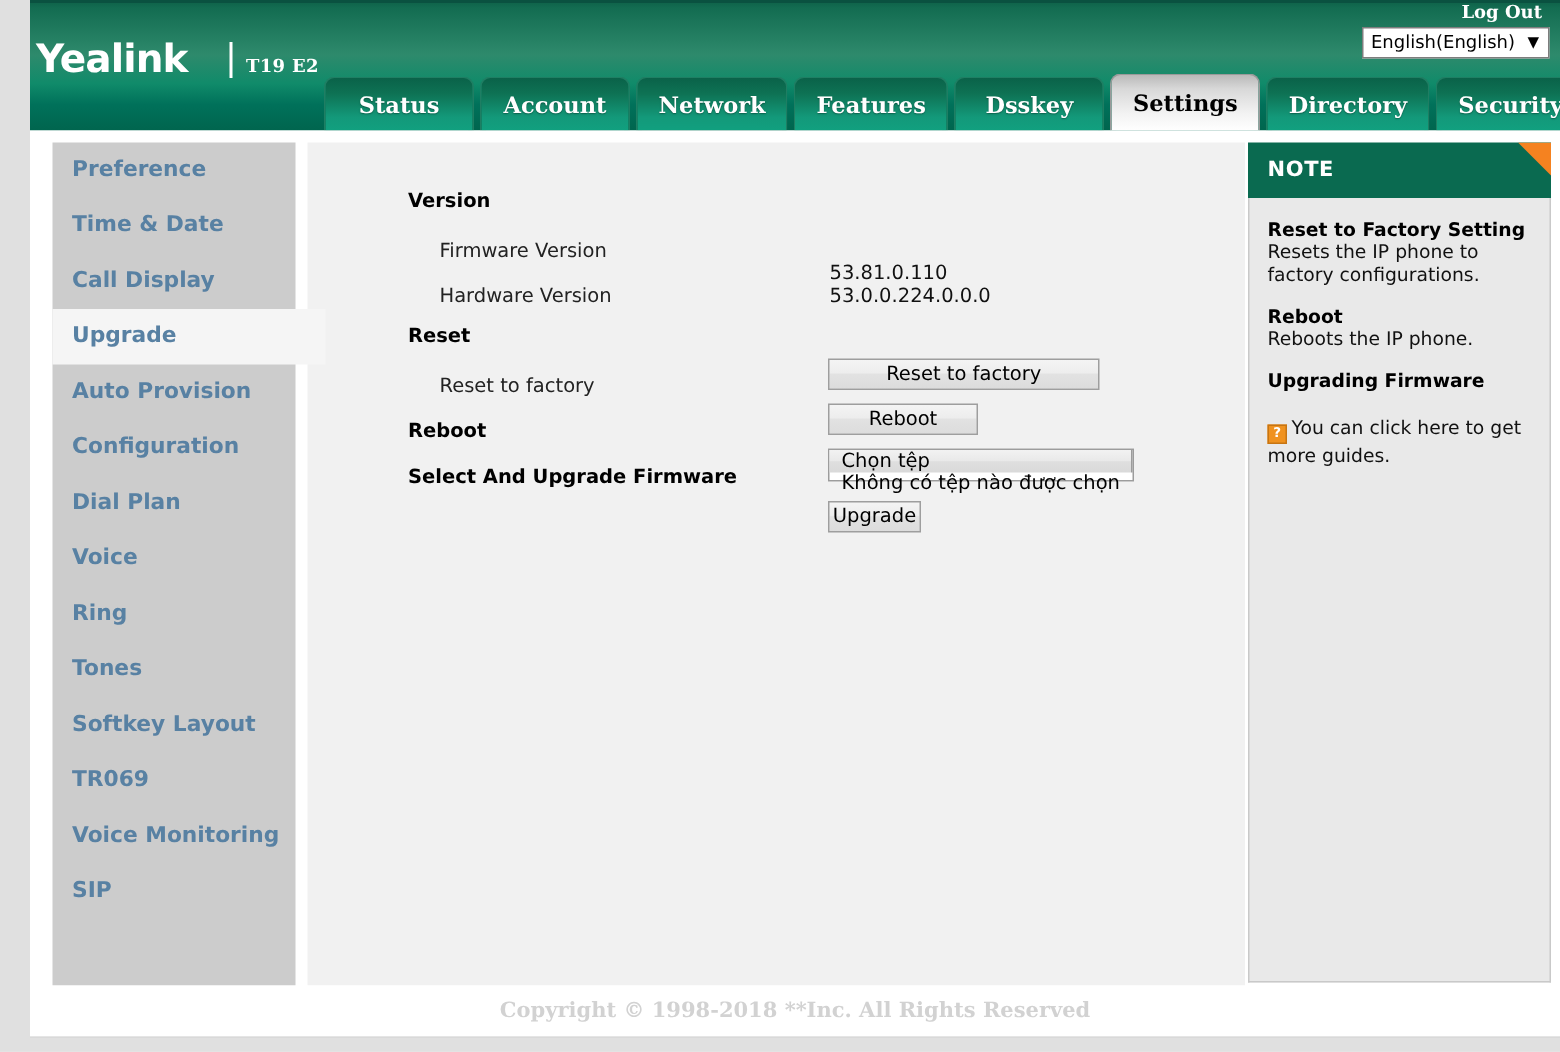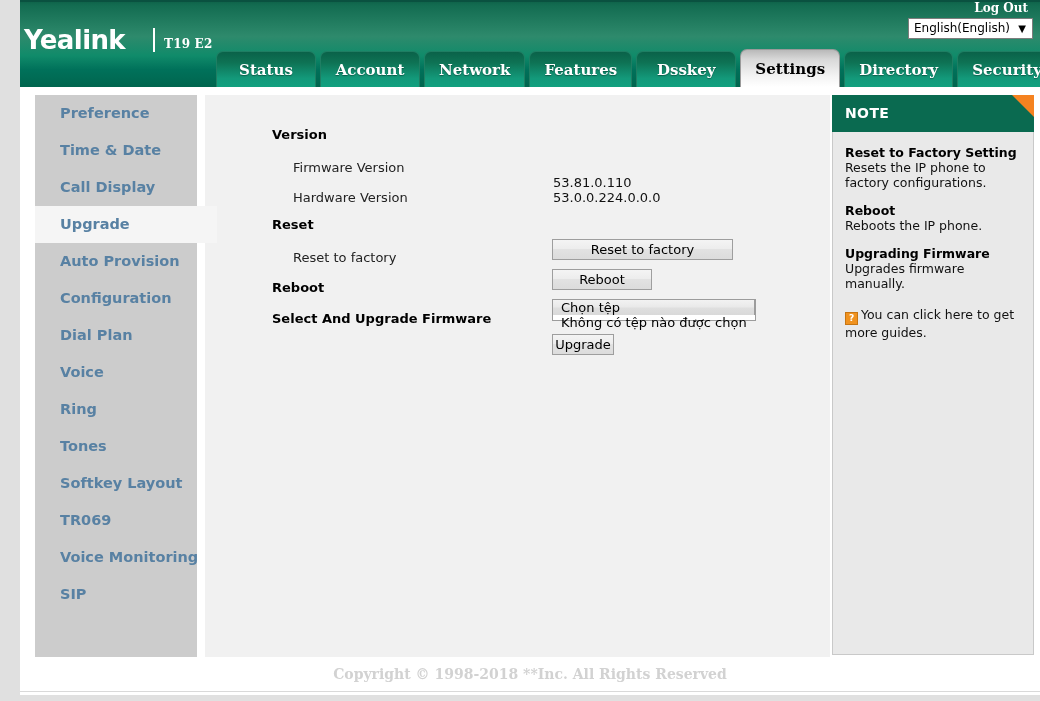--- a/index.html
+++ b/index.html
@@ -140,21 +140,21 @@
   #sidebar {
     position: absolute;
     left: 15px; top: 8px;
     width: 162px; height: 562px;
     background: #cccccc;
   }
   .side-item {
     position: relative;
     height: 37px;
     line-height: 37px;
-    padding-left: 25px;
+    padding-left: 13px;
     color: #5881a3;
     font-size: 14.5px;
     font-weight: bold;
     font-family: "DejaVu Sans", "Liberation Sans", sans-serif;
     cursor: pointer;
     white-space: nowrap;
   }
   .side-item.active {
     background: #f5f5f5;
     width: 182px;
@@ -300,21 +300,21 @@
     text-align: center;
     vertical-align: -2px;
     margin-right: 3px;
     cursor: pointer;
   }
 
   
   #footer {
     position: absolute;
     left: 20px; top: 657px;
-    width: 1020px; height: 38px;
+    width: 1020px; height: 33px;
     background: #ffffff;
     text-align: center;
     line-height: 34px;
     color: #d2d2d2;
     font-size: 14px;
     font-weight: bold;
     font-family: "DejaVu Serif", "Liberation Serif", serif;
     white-space: nowrap;
   }
   #footer-rule {
@@ -408,21 +408,20 @@
         <div id="note-head-label">NOTE</div>
         <div id="note-corner"></div>
       </div>
       <div id="note-body">
         <div id="note-blocks">
             <div class="note-h">Reset to Factory Setting</div>
             <div class="note-p">Resets the IP phone to factory configurations.</div>
             <div class="note-h">Reboot</div>
             <div class="note-p">Reboots the IP phone.</div>
             <div class="note-h">Upgrading Firmware</div>
-            <div class="note-p">Upgrades firmware manually.</div>
           </div>
         <div id="note-guide">
           <span id="note-guide-icon">?</span><span>You can click here to get more guides.</span>
         </div>
       </div>
     </div>
 
   </div>
 
   <div id="footer">Copyright © 1998-2018 **Inc. All Rights Reserved</div>

